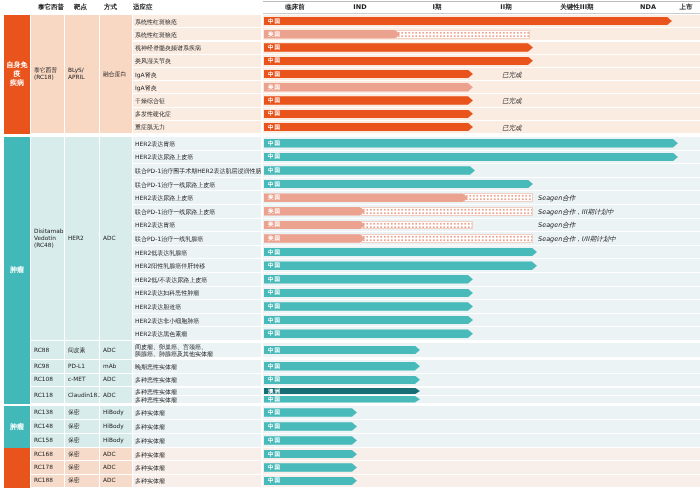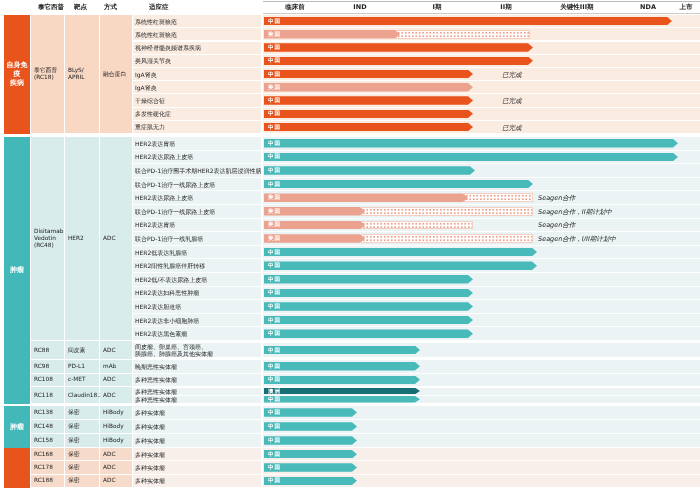--- a/index.html
+++ b/index.html
@@ -7,21 +7,21 @@
   .abs{position:absolute;}
   .colhead{position:absolute;top:3px;font-size:6.5px;font-weight:700;color:#222;white-space:nowrap;}
 </style>
 </head>
 <body>
 
 <div id="canvas">
   <span class="colhead" style="left:38px">泰它西普</span>
   <span class="colhead" style="left:74px">靶点</span>
   <span class="colhead" style="left:104px">方式</span>
-  <span class="colhead" style="left:149px">适应症</span>
+  <span class="colhead" style="left:133px">适应症</span>
 <div class="abs" style="left: 263px; top: 1px; width: 437px; height: 1px; background: rgb(187, 187, 187);"></div>
     <div class="abs" style="left: 263px; top: 13px; width: 437px; height: 1px; background: rgb(204, 204, 204);"></div>
     <div class="abs" style="left: 260px; top: 3px; width: 70px; text-align: center; font-size: 6.5px; font-weight: 700; color: rgb(34, 34, 34); white-space: nowrap;">临床前</div>
     <div class="abs" style="left: 325px; top: 3px; width: 70px; text-align: center; font-size: 6.5px; font-weight: 700; color: rgb(34, 34, 34); white-space: nowrap;">IND</div>
     <div class="abs" style="left: 402px; top: 3px; width: 70px; text-align: center; font-size: 6.5px; font-weight: 700; color: rgb(34, 34, 34); white-space: nowrap;">I期</div>
     <div class="abs" style="left: 471px; top: 3px; width: 70px; text-align: center; font-size: 6.5px; font-weight: 700; color: rgb(34, 34, 34); white-space: nowrap;">II期</div>
     <div class="abs" style="left: 542px; top: 3px; width: 70px; text-align: center; font-size: 6.5px; font-weight: 700; color: rgb(34, 34, 34); white-space: nowrap;">关键性III期</div>
     <div class="abs" style="left: 613px; top: 3px; width: 70px; text-align: center; font-size: 6.5px; font-weight: 700; color: rgb(34, 34, 34); white-space: nowrap;">NDA</div>
     <div class="abs" style="left: 651px; top: 3px; width: 70px; text-align: center; font-size: 6.5px; font-weight: 700; color: rgb(34, 34, 34); white-space: nowrap;">上市</div>
     <div class="abs" style="left: 4px; top: 15px; width: 26px; height: 119.2px; background: rgb(232, 84, 28); display: flex; flex-direction: column; align-items: center; justify-content: center; color: rgb(255, 255, 255); font-weight: 700; font-size: 7px; line-height: 9px; text-align: center;">
@@ -158,21 +158,21 @@
     </div>
     <div class="abs" style="left: 538px; top: 194.2px; font-size: 6.5px; font-style: italic; color: rgb(34, 34, 34); white-space: nowrap; z-index: 3;">Seagen合作</div>
     <div class="abs" style="left: 133px; top: 205px; width: 128px; height: 13.6px; background: rgb(236, 243, 245); border-bottom: 1px solid rgb(255, 255, 255); box-sizing: border-box; display: flex; flex-direction: column; justify-content: center; font-size: 6px; line-height: 7px; color: rgb(34, 34, 34); padding-left: 2px; overflow: hidden;">
       <div class="abs" style="position: static; white-space: nowrap;">联合PD-1治疗一线尿路上皮癌</div>
     </div>
     <div class="abs" style="left: 263px; top: 205px; width: 437px; height: 13.6px; background: rgb(236, 243, 245); border-bottom: 1px solid rgb(255, 255, 255); box-sizing: border-box;"></div>
     <div class="abs" style="left: 361px; top: 207.05px; width: 172px; height: 8.5px; background: radial-gradient(rgb(235, 162, 143) 0.9px, transparent 1.15px) 0% 0% / 3.5px 3.5px rgb(255, 255, 255); border: 1px solid rgb(243, 207, 195); box-sizing: border-box; z-index: 1;"></div>
     <div class="abs" style="left: 264px; top: 207.05px; width: 101px; height: 8.5px; background: rgb(235, 162, 143); display: flex; align-items: center; z-index: 2; clip-path: polygon(0px 0px, calc(100% - 5px) 0px, 100% 50%, calc(100% - 5px) 100%, 0px 100%);">
       <div class="abs" style="position: static; padding-left: 4px; font-size: 5.5px; font-weight: 700; color: rgb(255, 255, 255); letter-spacing: 1px; white-space: nowrap;">美国</div>
     </div>
-    <div class="abs" style="left: 538px; top: 207.8px; font-size: 6.5px; font-style: italic; color: rgb(34, 34, 34); white-space: nowrap; z-index: 3;">Seagen合作，II期计划中</div>
+    <div class="abs" style="left: 538px; top: 207.8px; font-size: 6.5px; font-style: italic; color: rgb(34, 34, 34); white-space: nowrap; z-index: 3;">Seagen合作，III期计划中</div>
     <div class="abs" style="left: 133px; top: 218.6px; width: 128px; height: 13.6px; background: rgb(236, 243, 245); border-bottom: 1px solid rgb(255, 255, 255); box-sizing: border-box; display: flex; flex-direction: column; justify-content: center; font-size: 6px; line-height: 7px; color: rgb(34, 34, 34); padding-left: 2px; overflow: hidden;">
       <div class="abs" style="position: static; white-space: nowrap;">HER2表达胃癌</div>
     </div>
     <div class="abs" style="left: 263px; top: 218.6px; width: 437px; height: 13.6px; background: rgb(236, 243, 245); border-bottom: 1px solid rgb(255, 255, 255); box-sizing: border-box;"></div>
     <div class="abs" style="left: 361px; top: 220.65px; width: 112px; height: 8.5px; background: radial-gradient(rgb(235, 162, 143) 0.9px, transparent 1.15px) 0% 0% / 3.5px 3.5px rgb(255, 255, 255); border: 1px solid rgb(243, 207, 195); box-sizing: border-box; z-index: 1;"></div>
     <div class="abs" style="left: 264px; top: 220.65px; width: 101px; height: 8.5px; background: rgb(235, 162, 143); display: flex; align-items: center; z-index: 2; clip-path: polygon(0px 0px, calc(100% - 5px) 0px, 100% 50%, calc(100% - 5px) 100%, 0px 100%);">
       <div class="abs" style="position: static; padding-left: 4px; font-size: 5.5px; font-weight: 700; color: rgb(255, 255, 255); letter-spacing: 1px; white-space: nowrap;">美国</div>
     </div>
     <div class="abs" style="left: 538px; top: 221.4px; font-size: 6.5px; font-style: italic; color: rgb(34, 34, 34); white-space: nowrap; z-index: 3;">Seagen合作</div>
     <div class="abs" style="left: 133px; top: 232.2px; width: 128px; height: 13.6px; background: rgb(236, 243, 245); border-bottom: 1px solid rgb(255, 255, 255); box-sizing: border-box; display: flex; flex-direction: column; justify-content: center; font-size: 6px; line-height: 7px; color: rgb(34, 34, 34); padding-left: 2px; overflow: hidden;">

